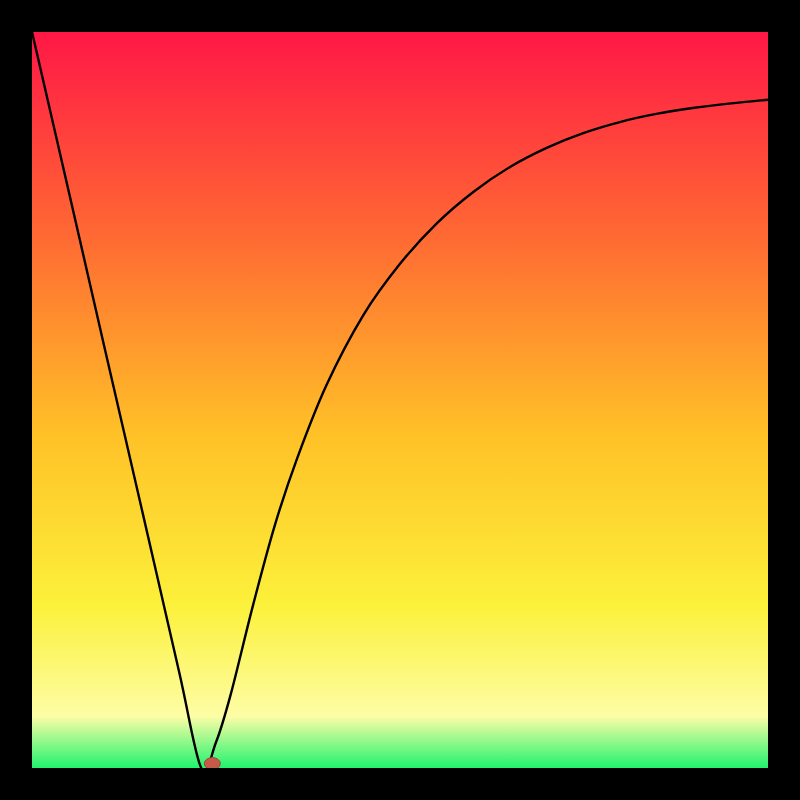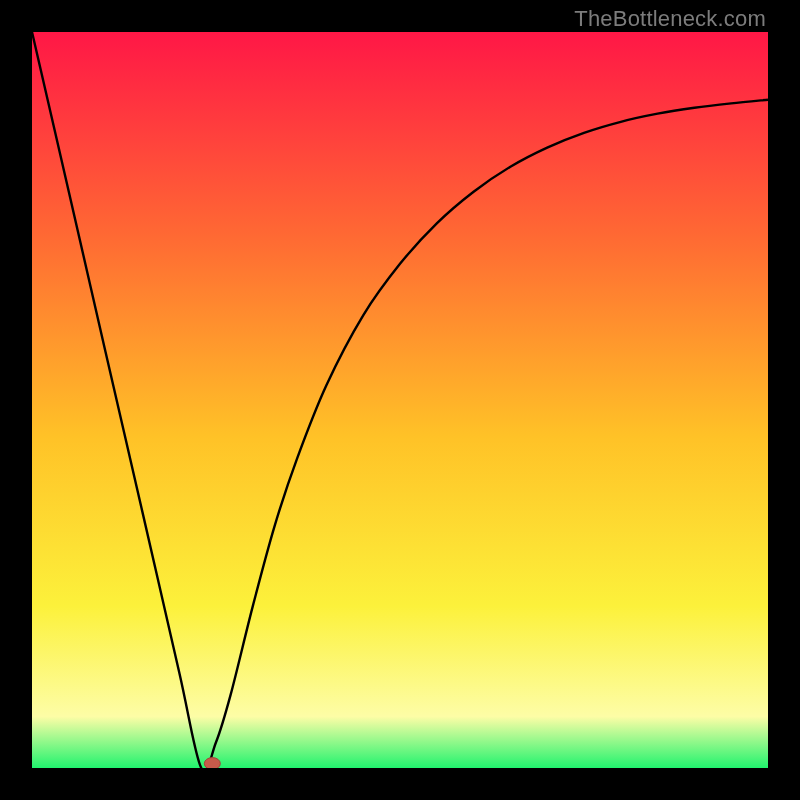--- a/index.html
+++ b/index.html
@@ -38,21 +38,20 @@
     font-size: 22px;
     font-weight: 500;
     letter-spacing: 0.2px;
     user-select: none;
   }
 </style>
 </head>
 <body>
 <div class="outer">
 
-  <div class="watermark">TheBottleneck.com</div>
 
   <div class="plot-area">
     <svg id="chart-svg" viewBox="0 0 736 736">
       <defs>
         <linearGradient id="bg-grad" x1="0" y1="0" x2="0" y2="1">
           <stop id="g0" offset="0%" stop-color="#ff1746"></stop>
           <stop id="g1" offset="28%" stop-color="#ff6a33"></stop>
           <stop id="g2" offset="55%" stop-color="#ffc227"></stop>
           <stop id="g3" offset="78%" stop-color="#fcf13b"></stop>
           <stop id="g4" offset="93%" stop-color="#fdfda6"></stop>

